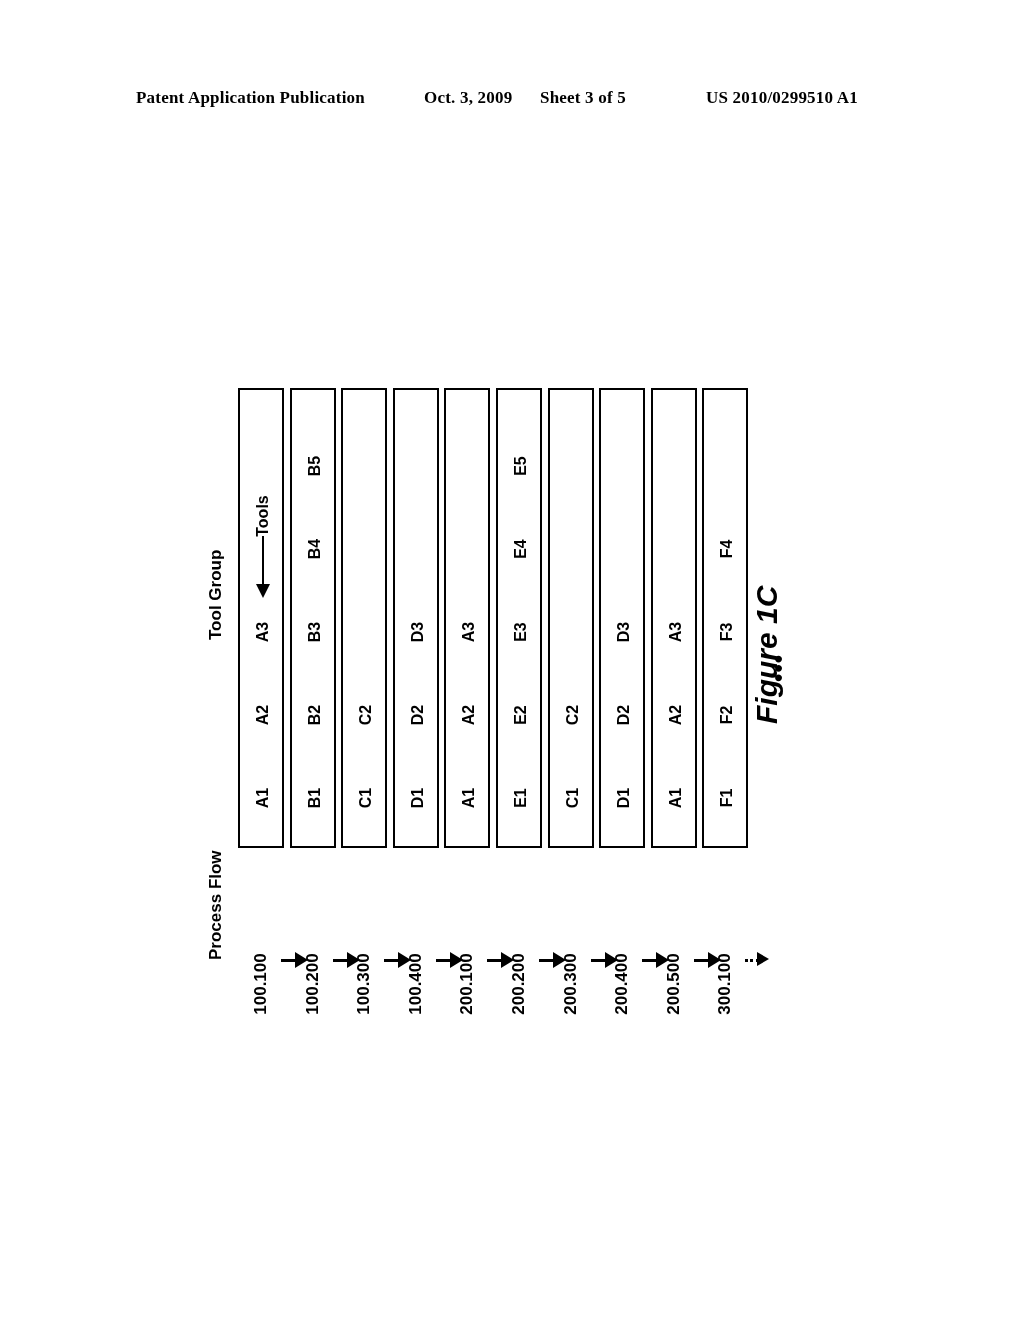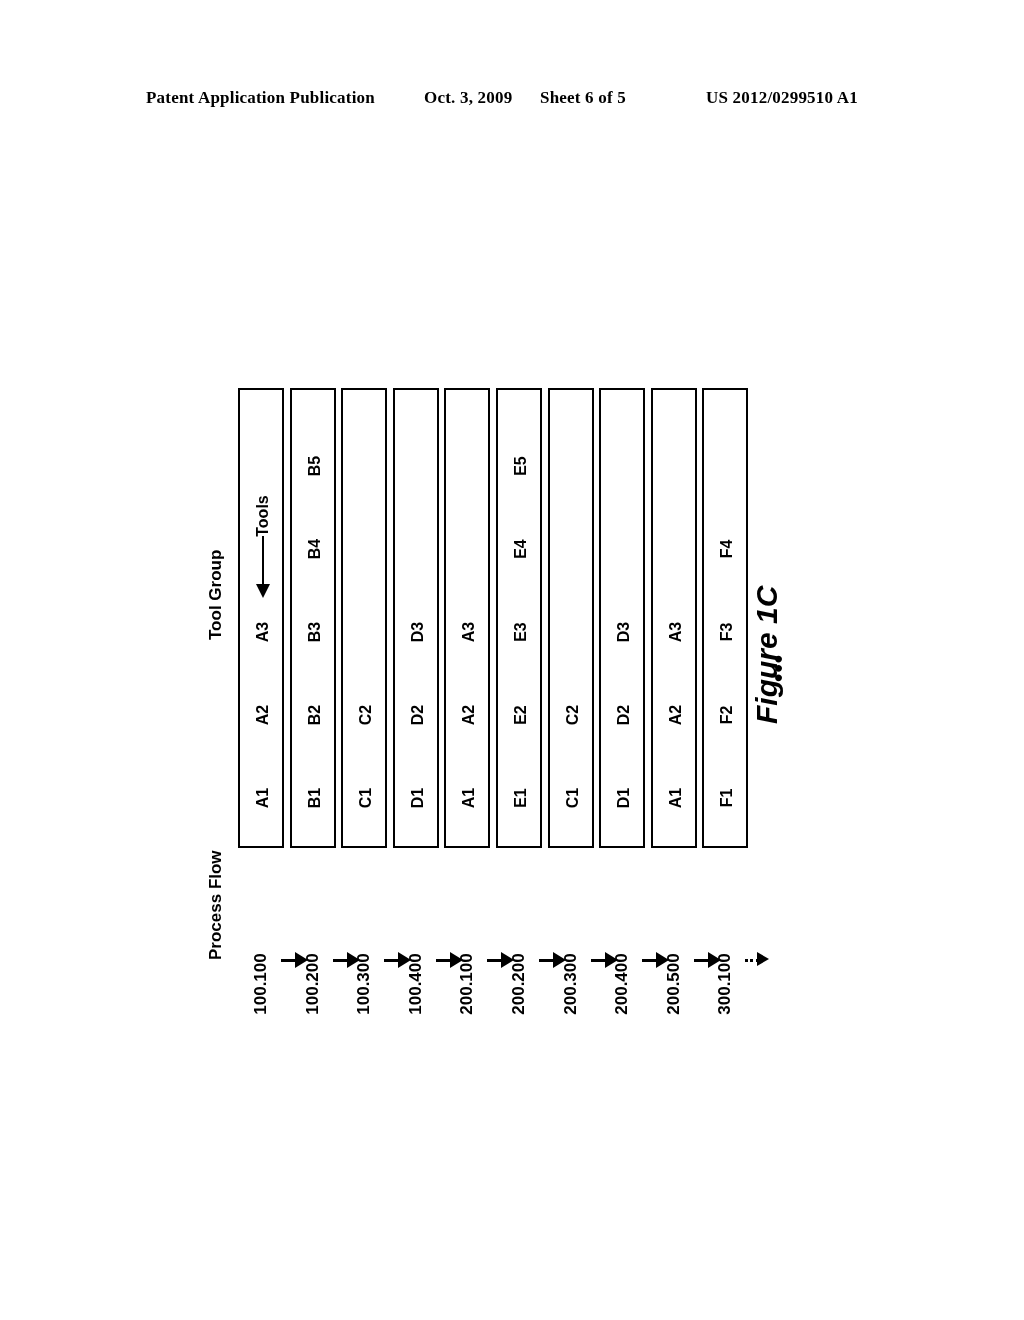--- a/index.html
+++ b/index.html
@@ -22,21 +22,21 @@
     top: 88px;
     left: 128px;
     width: 768px;
     height: 26px;
     font-family: "Liberation Serif", serif;
     font-weight: bold;
     font-size: 17px;
     letter-spacing: 0.2px;
     white-space: nowrap;
   }
-  .hdr-pub   { position: absolute; left: 18px;   top: 0px; }
+  .hdr-pub   { position: absolute; left: 8px;   top: 0px; }
   .hdr-date  { position: absolute; left: 296px; top: 0px; }
   .hdr-sheet { position: absolute; left: 412px; top: 0px; }
   .hdr-num   { position: absolute; left: 578px; top: 0px; }
 
   
   .figure {
     position: absolute;
     left: 0;
     top: 0;
     width: 1024px;
@@ -242,22 +242,22 @@
     border-bottom: 7px solid transparent;
     border-left: 12px solid #000000;
   }
 </style>
 </head>
 <body>
 
 <div class="page-header">
   <span class="hdr-pub">Patent Application Publication</span>
   <span class="hdr-date">Oct. 3, 2009</span>
-  <span class="hdr-sheet">Sheet 6 of 5</span>
-  <span class="hdr-num">US 2012/0299510 A1</span>
+  <span class="hdr-sheet">Sheet 3 of 5</span>
+  <span class="hdr-num">US 2010/0299510 A1</span>
 </div>
 
 <div class="figure">
 
   <div class="tool-group-label">Tool Group</div>
 
   <div class="boxes-layer" id="boxes-layer">
       <div class="tg-box" style="left: 0px;">
         <div class="tg-tool" style="top: 398px;">A1</div>
         <div class="tg-tool" style="top: 315px;">A2</div>

